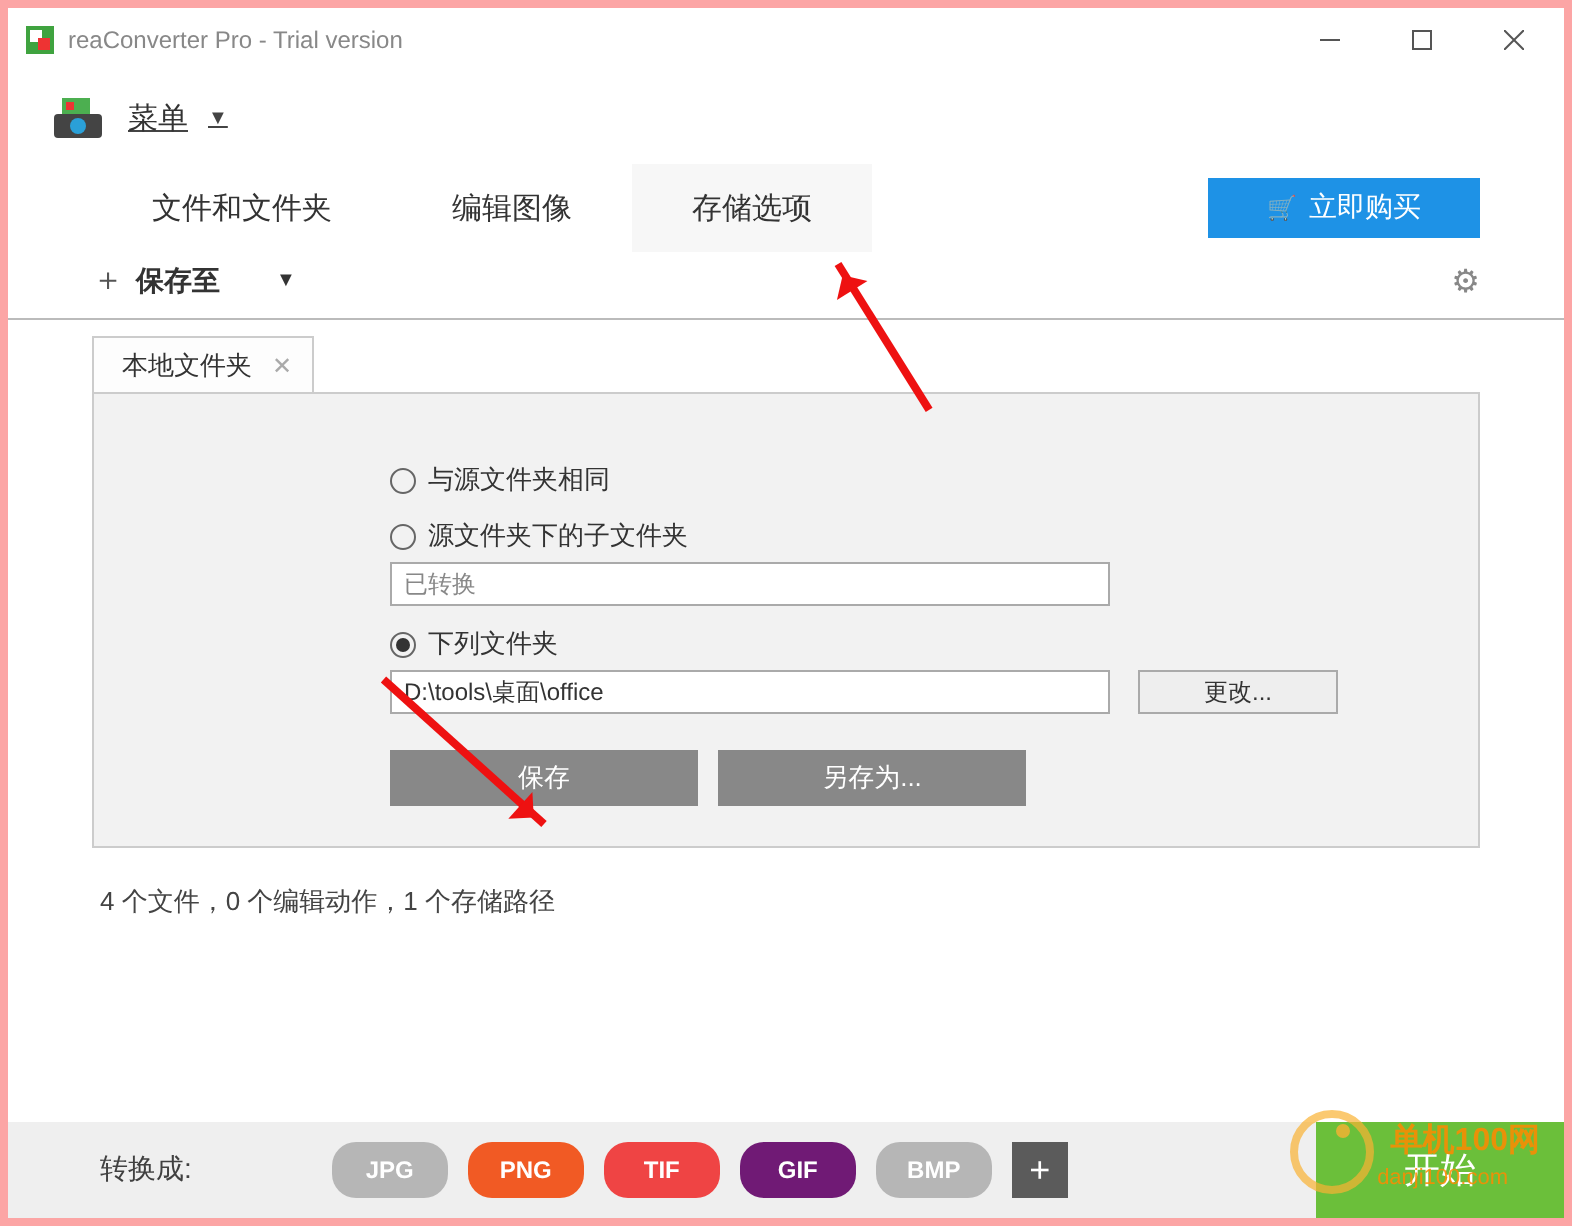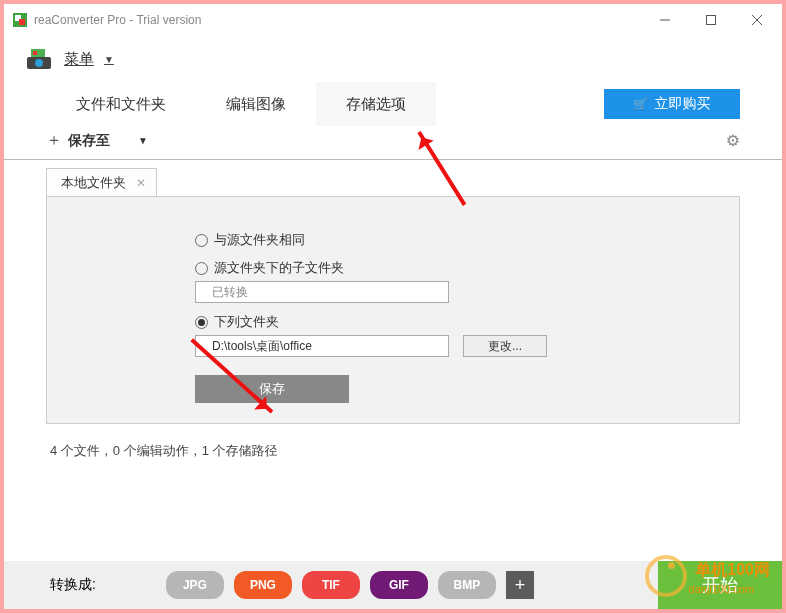--- a/index.html
+++ b/index.html
@@ -24,29 +24,29 @@
   .toolbar .caret { font-size:10px; margin-left:28px; color:#333; }
   .toolbar .gear { margin-left:auto; color:#888; font-size:16px; }
   .subtab-row { display:flex; align-items:flex-end; padding-left:42px; margin-top:6px; height:30px; }
   .subtab { height:28px; border:1px solid #ccc; border-bottom:none; background:#fdfdfd; display:flex; align-items:center; padding:0 10px 0 14px; gap:10px; font-size:13px; color:#333; }
   .subtab .x { color:#aaa; font-size:12px; }
   .panel { margin:0 42px 0 42px; background:#f2f2f2; border:1px solid #ccc; border-top:1px solid #ccc; padding:24px 22px 20px 148px; position:relative; }
   .section-label { font-size:13px; color:#333; margin-bottom:10px; }
   .radio-row { display:flex; align-items:center; gap:6px; margin:10px 0 4px; font-size:13px; color:#333; }
   .radio { width:13px; height:13px; border:1px solid #666; border-radius:50%; display:inline-flex; align-items:center; justify-content:center; }
   .radio.checked::after{ content:""; width:7px; height:7px; background:#333; border-radius:50%; }
-  .text-input { width:254px; height:22px; border:1px solid #aaa; background:#fff; padding:0 16px; font-size:12px; color:#888; display:flex; align-items:center; }
+  .text-input { width:360px; height:22px; border:1px solid #aaa; background:#fff; padding:0 6px; font-size:12px; color:#888; display:flex; align-items:center; }
   .text-input.filled{ color:#333; }
   .path-row { display:flex; gap:14px; align-items:center; }
-  .change-btn { width:84px; height:22px; border:1px solid #aaa; background:#eee; font-size:12px; display:flex; align-items:center; justify-content:center; color:#333; }
+  .change-btn { width:100px; height:22px; border:1px solid #aaa; background:#eee; font-size:12px; display:flex; align-items:center; justify-content:center; color:#333; }
   .btn-row { display:flex; gap:10px; margin-top:18px; }
   .gray-btn { flex:0 0 154px; height:28px; background:#888; color:#fff; display:flex; align-items:center; justify-content:center; font-size:13px; }
   .status { padding:18px 46px 0; font-size:13px; color:#444; }
   .bottombar { position:absolute; left:0; right:0; bottom:0; height:48px; background:#efefef; display:flex; align-items:center; padding:0 0 0 46px; gap:10px; }
-  .convert-label { font-size:14px; color:#000000; margin-right:60px; }
+  .convert-label { font-size:14px; color:#404040; margin-right:60px; }
   .fmt-btn { width:58px; height:28px; color:#fff; font-size:12px; font-weight:bold; display:flex; align-items:center; justify-content:center;border-radius:12px; }
   .fmt-jpg{background:#b6b6b6;} .fmt-png{background:#f15a24;} .fmt-tif{background:#ef4444;} .fmt-gif{background:#701a75;} .fmt-bmp{background:#b6b6b6;}
   .fmt-add{ width:28px; height:28px; background:#5b5b5b; color:#fff; display:flex; align-items:center; justify-content:center; font-size:18px; }
   .start-btn { margin-left:auto; height:48px; width:124px; background:#6bbf3a; color:#fff; font-size:18px; display:flex; align-items:center; justify-content:center; }
   .watermark { position:absolute; right:12px; bottom:28px; font-size:16px; color:#ff8a00; pointer-events:none; opacity:0.85; font-weight:bold;}
   .watermark-sub { position:absolute; right:28px; bottom:14px; font-size:11px; color:#ff8a00; pointer-events:none; opacity:0.85;}
   .wm-circle{ position:absolute; right:95px; bottom:12px; width:42px; height:42px; border:4px solid #f9b233; border-radius:50%; opacity:.7; pointer-events:none;}
   .wm-dot{ position:absolute; right:107px; bottom:40px; width:7px; height:7px; background:#f9b233; border-radius:50%; opacity:.8; pointer-events:none;}
   .arrow { position:absolute; pointer-events:none; background:#e11; }
   .arrow1 { left:413px; top:128px; width:4px; height:86px; transform:rotate(-32deg); transform-origin:top; }
@@ -140,20 +140,21 @@
       <span class="radio checked"></span>
       <span>下列文件夹</span>
     </div>
     <div class="path-row">
       <div class="text-input filled">D:\tools\桌面\office</div>
       <div class="change-btn">更改...</div>
     </div>
 
     <div class="btn-row">
       <div class="gray-btn">保存</div>
+      <div class="gray-btn">另存为...</div>
     </div>
   </div>
 
   <div class="status">4 个文件，0 个编辑动作，1 个存储路径</div>
 
   <div class="bottombar">
     <span class="convert-label">转换成:</span>
     <div class="fmt-btn fmt-jpg">JPG</div>
     <div class="fmt-btn fmt-png">PNG</div>
     <div class="fmt-btn fmt-tif">TIF</div>

